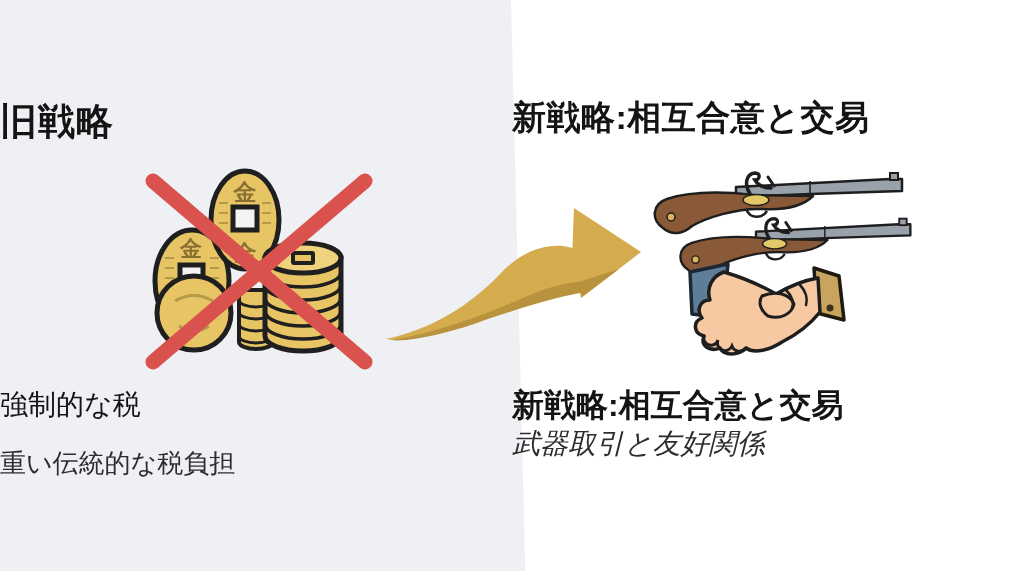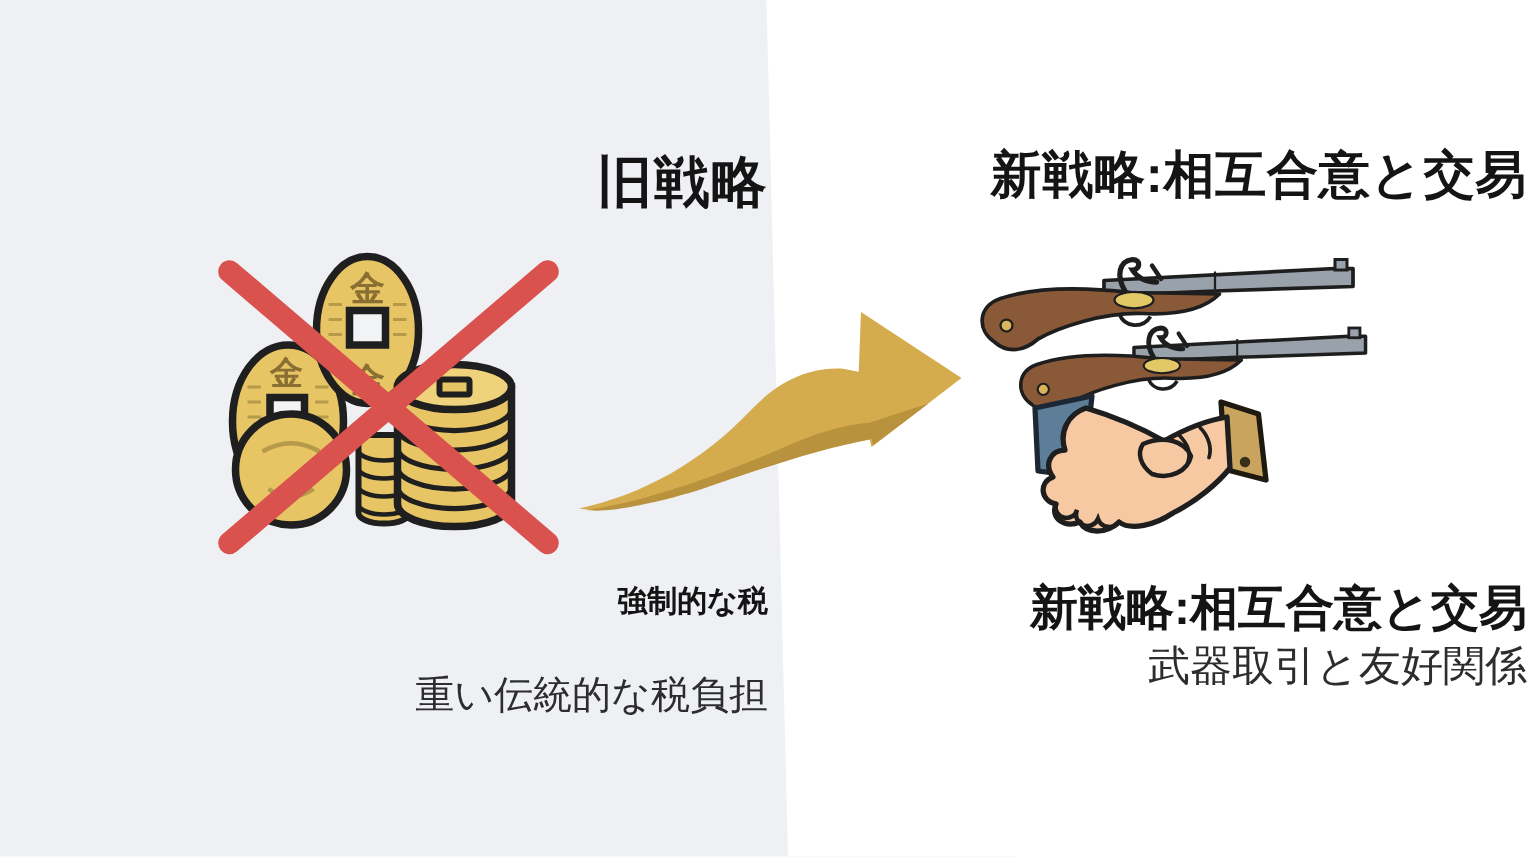--- a/index.html
+++ b/index.html
@@ -6,27 +6,27 @@
   .stage {
     position:relative; width:1024px; height:571px;
     background:#ffffff; overflow:hidden;
     font-family:"Liberation Sans", sans-serif;
   }
   .bg-left {
     position:absolute; inset:0; background:#eef0f4;
     clip-path:polygon(0 0, 49.9% 0, 51.3% 100%, 0 100%);
   }
   .abs { position:absolute; }
-  .txt { text-align:right; color:#141414; line-height:1.1; }
+  .txt { text-align:left; color:#141414; line-height:1.1; }
   .title-old { left:0; top:102px; width:512px; font-size:37px; font-weight:900; letter-spacing:1px; }
   .title-new { left:512px; top:99px; width:506px; font-size:34px; font-weight:900; letter-spacing:0.5px; }
-  .cap-bold-old { left:0; top:390px; width:512px; font-size:20px; font-weight:700; }
+  .cap-bold-old { left:0; top:390px; width:512px; font-size:28px; font-weight:400; }
   .cap-sub-old { left:0; top:432px; width:512px; font-size:26px; font-weight:400; color:#2d2d2d;margin-top:17px; }
   .cap-bold-new { left:512px; top:388px; width:506px; font-size:32px; font-weight:800; }
-  .cap-sub-new { left:512px; top:429px; width:506px; font-size:28px; font-weight:400; color:#2d2d2d; }
+  .cap-sub-new { left:512px; top:429px; width:506px; font-size:28px; font-weight:400; color:#2d2d2d;font-style:italic; }
   svg { display:block; }
   .coin-char { font-family:"Liberation Sans", sans-serif; font-weight:700; }
 </style>
 </head>
 <body>
 
 <div class="stage">
 
   <div class="bg-left"></div>
 

